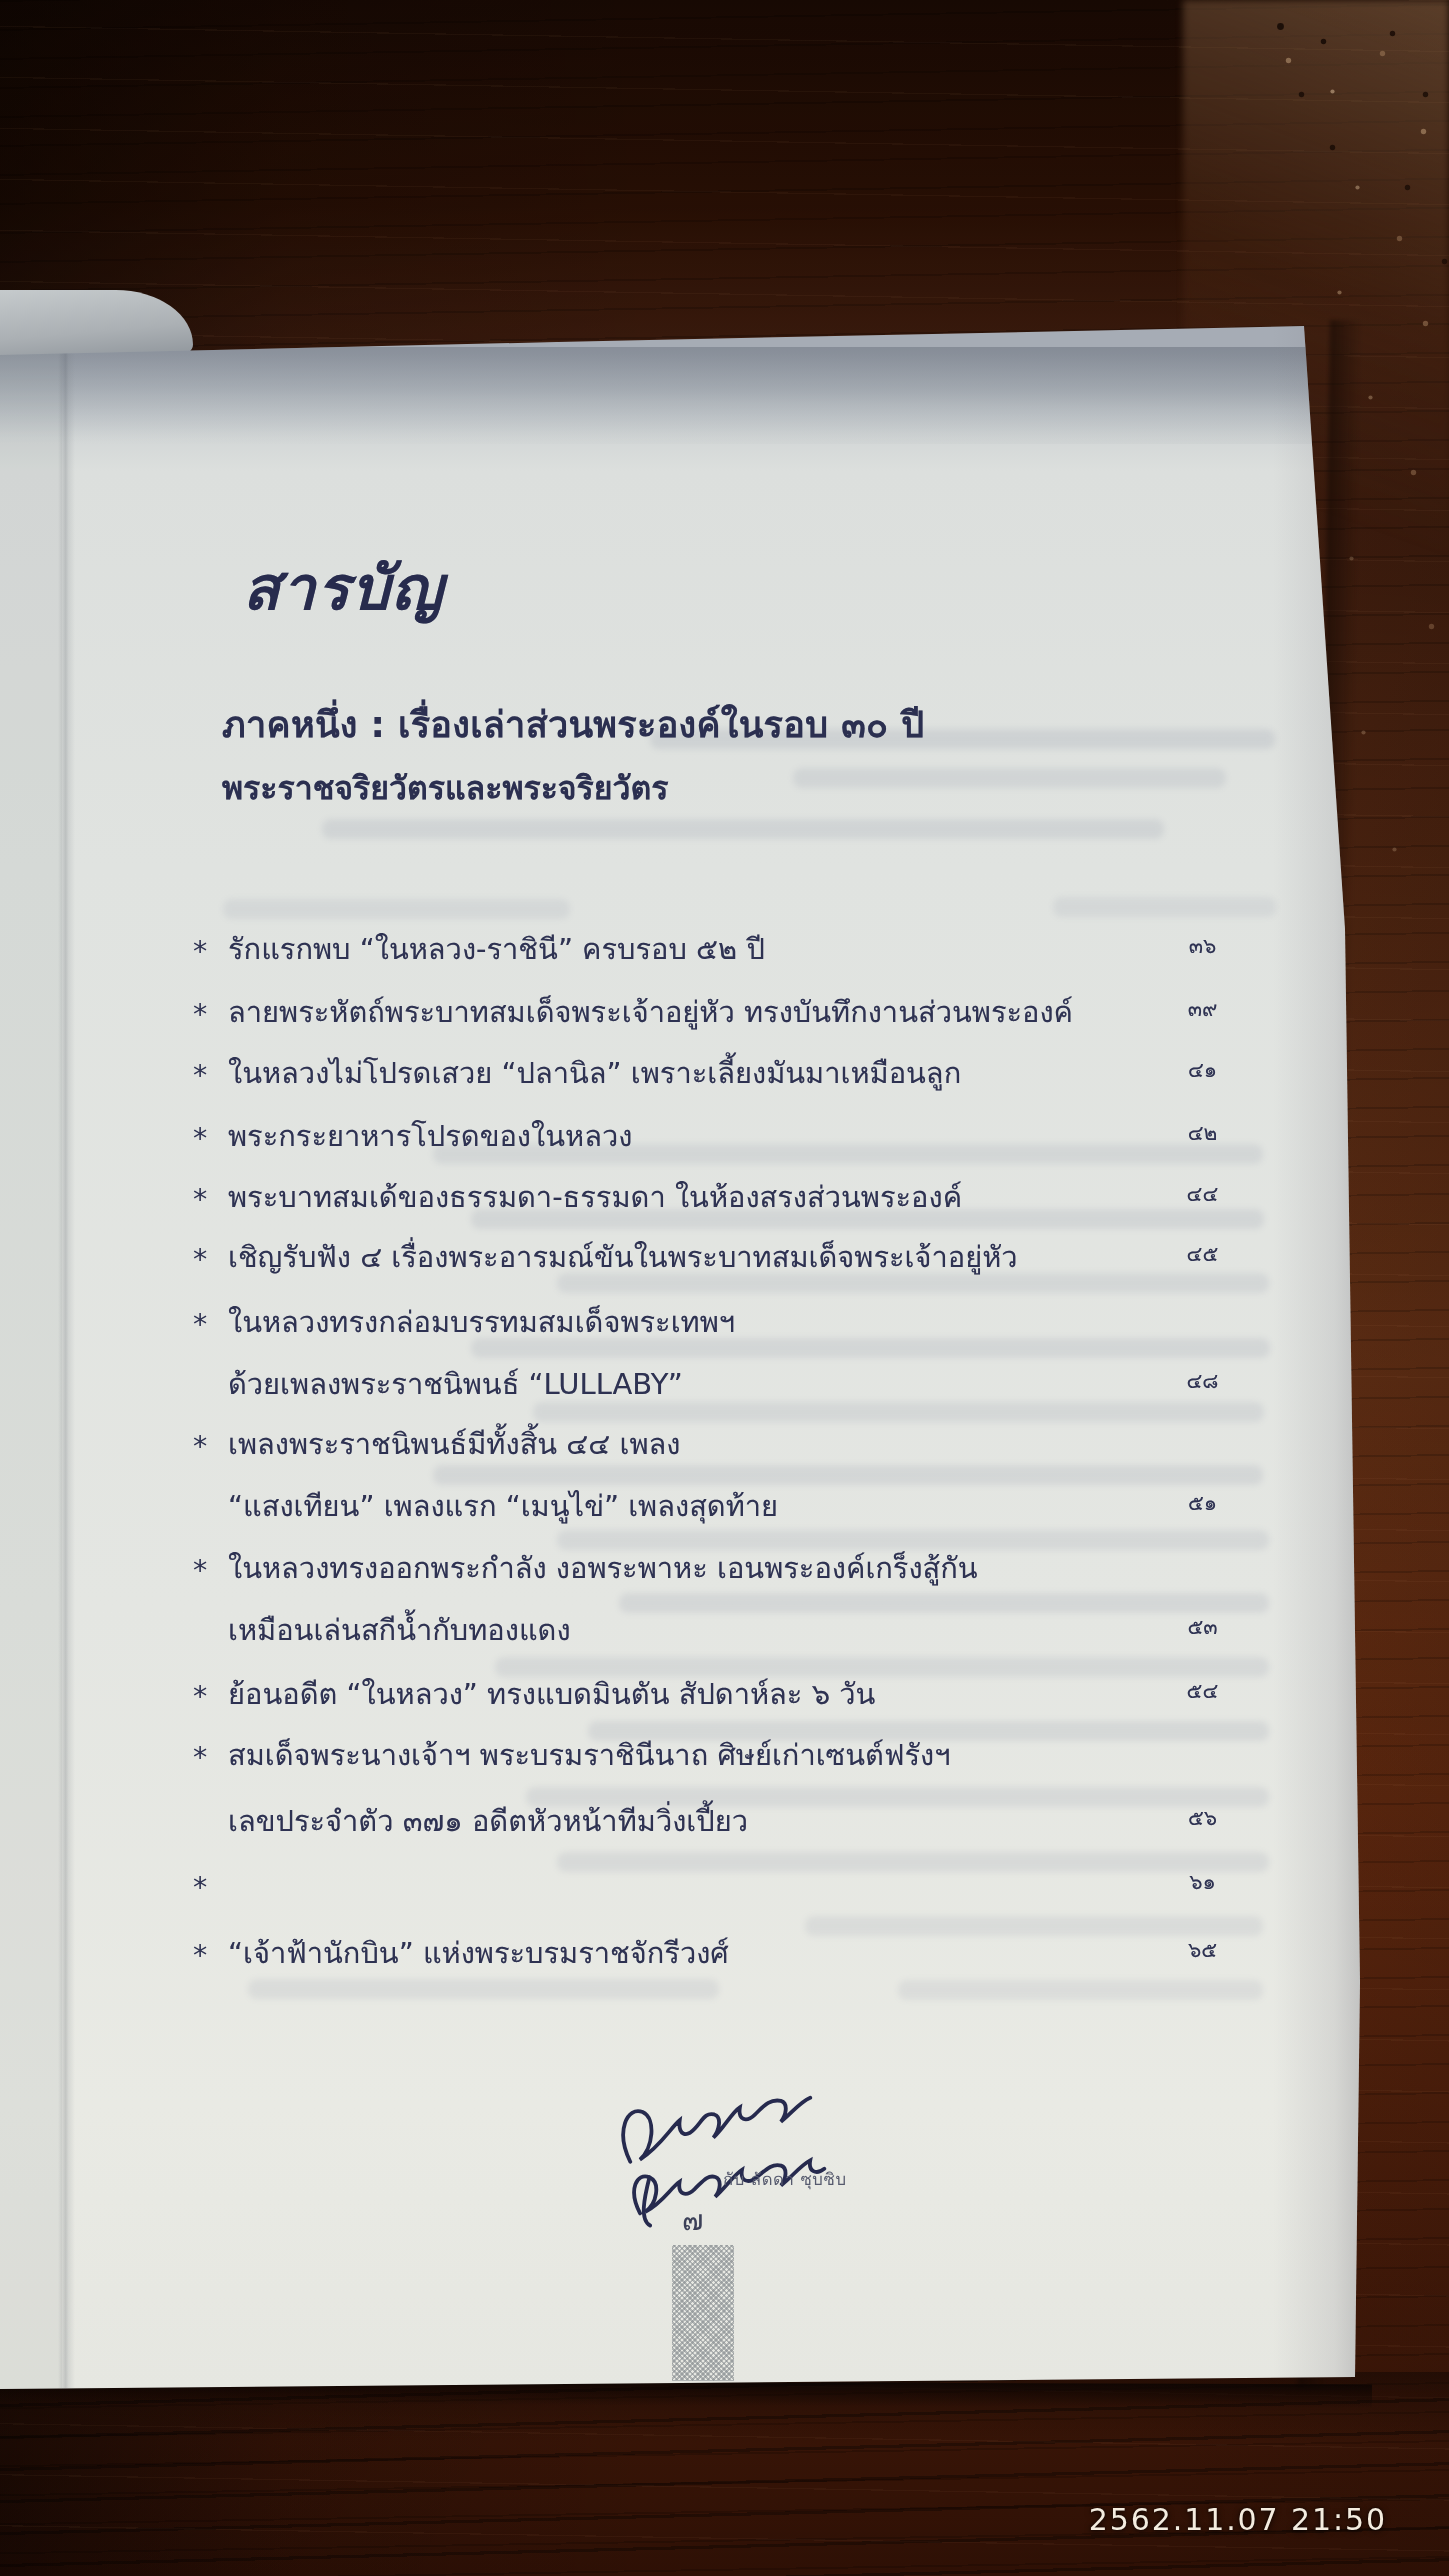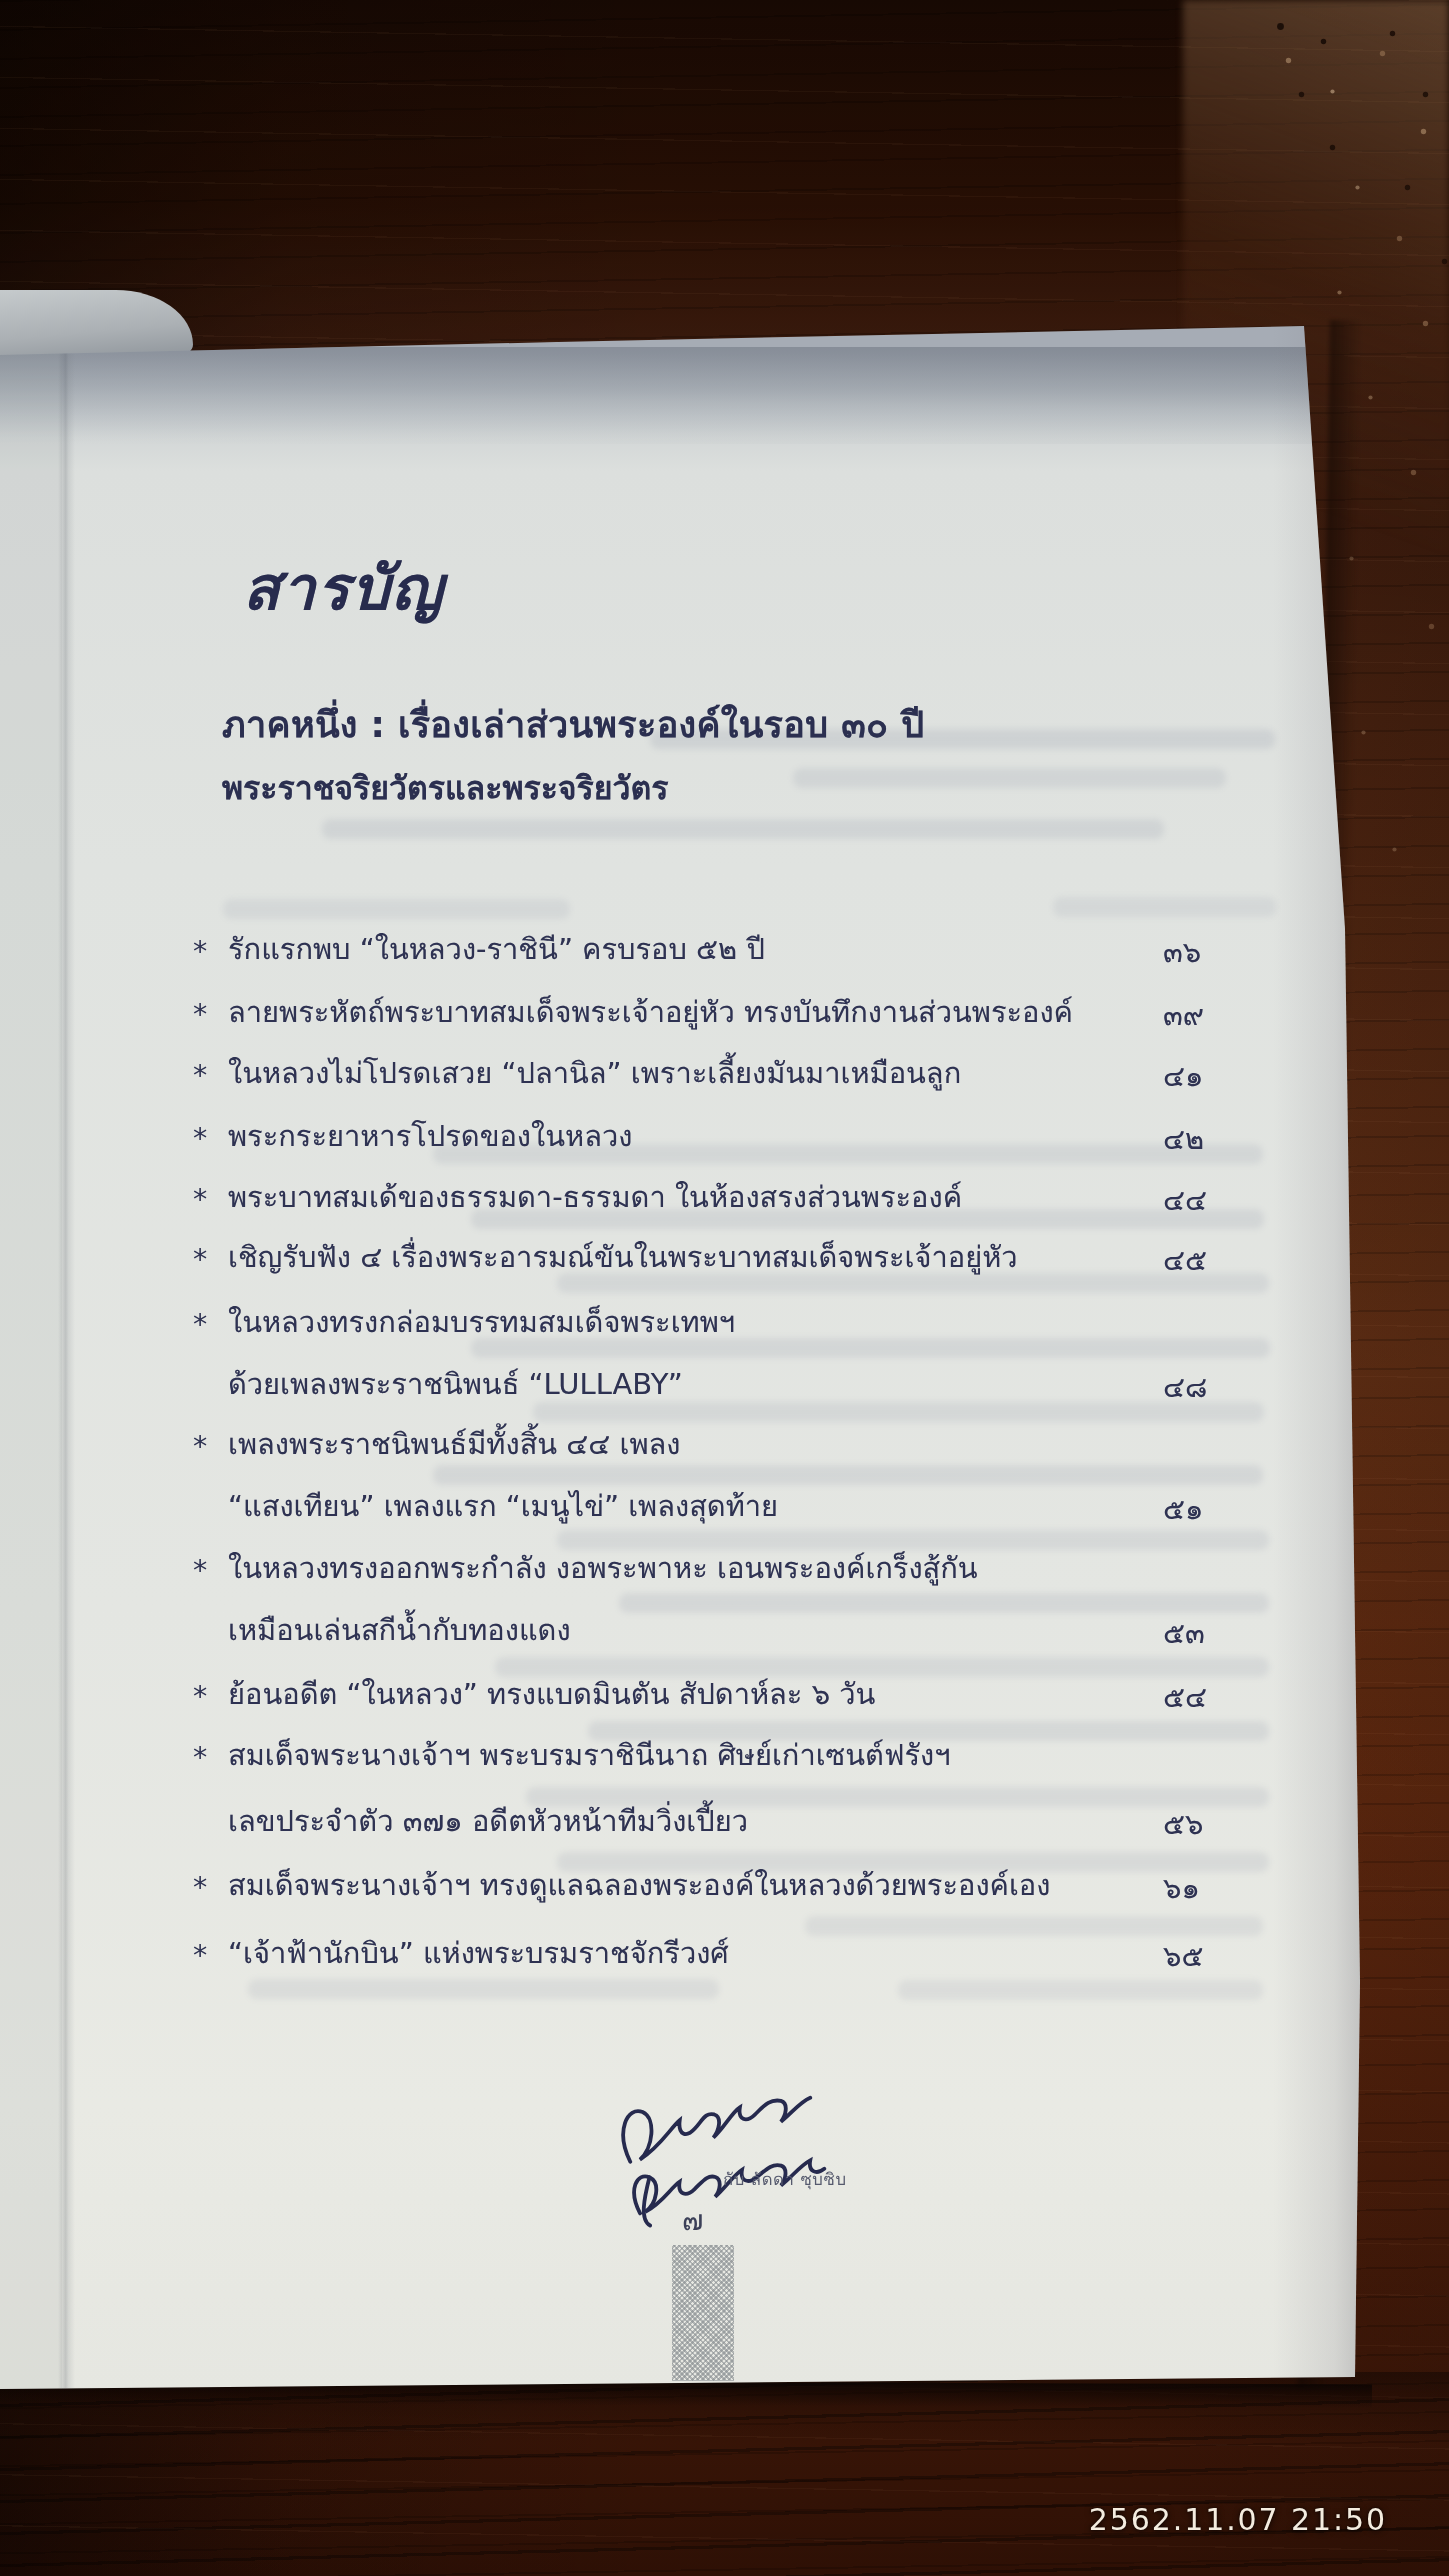--- a/index.html
+++ b/index.html
@@ -64,21 +64,21 @@
     text-shadow:0 0 0.6px rgba(39,43,77,.5);}
   .part-heading{position:absolute;left:222px;top:696px;font-size:36px;font-weight:700;color:#2b2f50;
     letter-spacing:0.3px;text-shadow:0 0 0.6px rgba(43,47,80,.4);}
   .sub-heading{position:absolute;left:222px;top:762px;font-size:32px;font-weight:700;color:#2b2f50;
     text-shadow:0 0 0.6px rgba(43,47,80,.4);}
   #toc{position:absolute;inset:0;}
   .toc-row{position:absolute;left:0;width:1449px;height:62px;}
   .toc-star{position:absolute;left:193px;top:6.2px;font-size:28.5px;color:#2e3252;}
   .toc-text{position:absolute;left:228px;top:0;font-size:29px;line-height:40px;white-space:nowrap;
     color:#2e3252;text-shadow:0 0 0.6px rgba(46,50,82,.35);}
-  .toc-num{position:absolute;left:1163px;top:0;width:79px;text-align:left;font-size:29px;
+  .toc-num{position:absolute;left:1163px;top:0;width:79px;text-align:center;font-size:21px;
     color:#2e3252;text-shadow:0 0 0.6px rgba(46,50,82,.35);}
 
   .signature{position:absolute;left:579px;top:2086px;width:297px;height:142px;transform:rotate(-6deg);}
   .sig-caption{position:absolute;left:723px;top:2166px;font-size:16.7px;color:#565a6e;letter-spacing:0.6px;}
   .page-no{position:absolute;left:682px;top:2197px;font-size:28.5px;color:#3c4058;}
   .tab{position:absolute;left:672px;top:2245px;width:62px;height:136px;opacity:.85;background:
     repeating-linear-gradient(45deg, rgba(118,124,130,.55) 0 1.9px, rgba(0,0,0,0) 1.9px 3.7px),
     repeating-linear-gradient(-45deg, rgba(118,124,130,.55) 0 1.9px, rgba(0,0,0,0) 1.9px 3.7px);}
 
   .timestamp{position:absolute;right:62px;top:2502px;font-size:30px;letter-spacing:1.9px;
@@ -195,21 +195,20 @@
         <div class="toc-row" style="top: 1735px;">
           <span class="toc-star">*</span>
           <span class="toc-text">สมเด็จพระนางเจ้าฯ พระบรมราชินีนาถ ศิษย์เก่าเซนต์ฟรังฯ</span>
         </div>
         <div class="toc-row" style="top: 1801px;">
           <span class="toc-text">เลขประจำตัว ๓๗๑ อดีตหัวหน้าทีมวิ่งเปี้ยว</span>
           <span class="toc-num">๕๖</span>
         </div>
         <div class="toc-row" style="top: 1865px;">
           <span class="toc-star">*</span>
-          <span class="toc-text">สมเด็จพระนางเจ้าฯ ทรงดูแลฉลองพระองค์ในหลวงด้วยพระองค์เอง</span>
           <span class="toc-num">๖๑</span>
         </div>
         <div class="toc-row" style="top: 1933px;">
           <span class="toc-star">*</span>
           <span class="toc-text">“เจ้าฟ้านักบิน” แห่งพระบรมราชจักรีวงศ์</span>
           <span class="toc-num">๖๕</span>
         </div>
       </div>
 
     <svg class="signature" viewBox="0 0 460 260">

